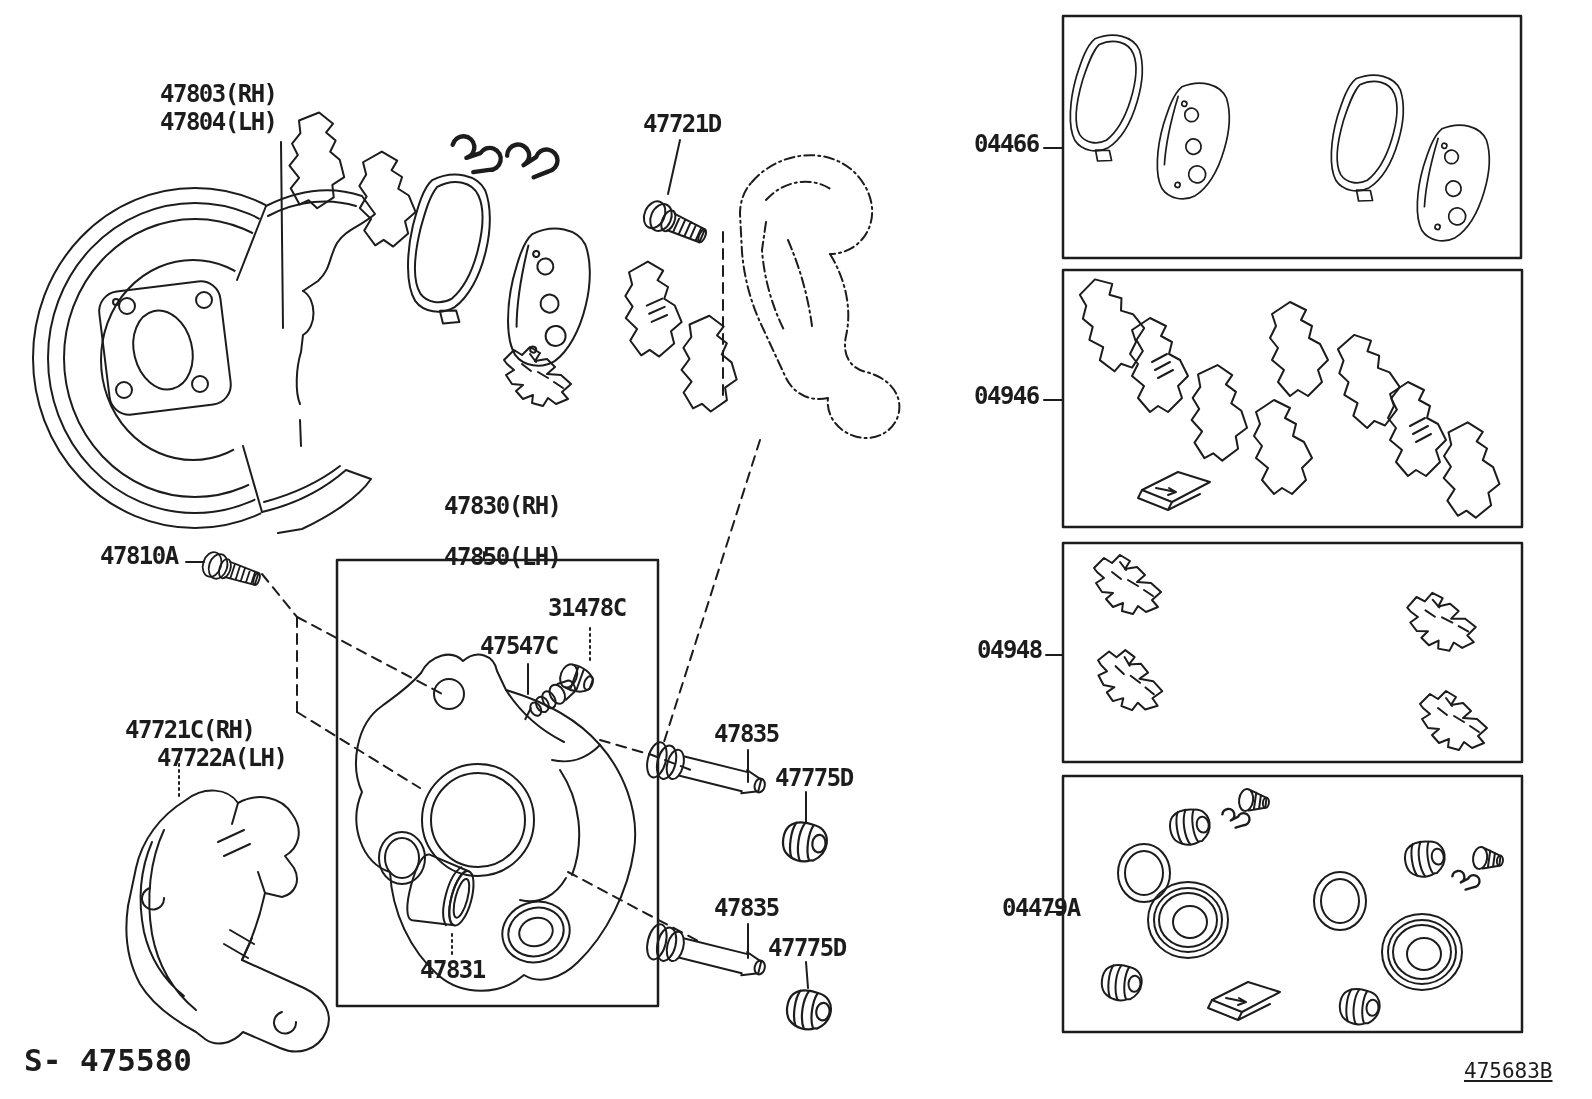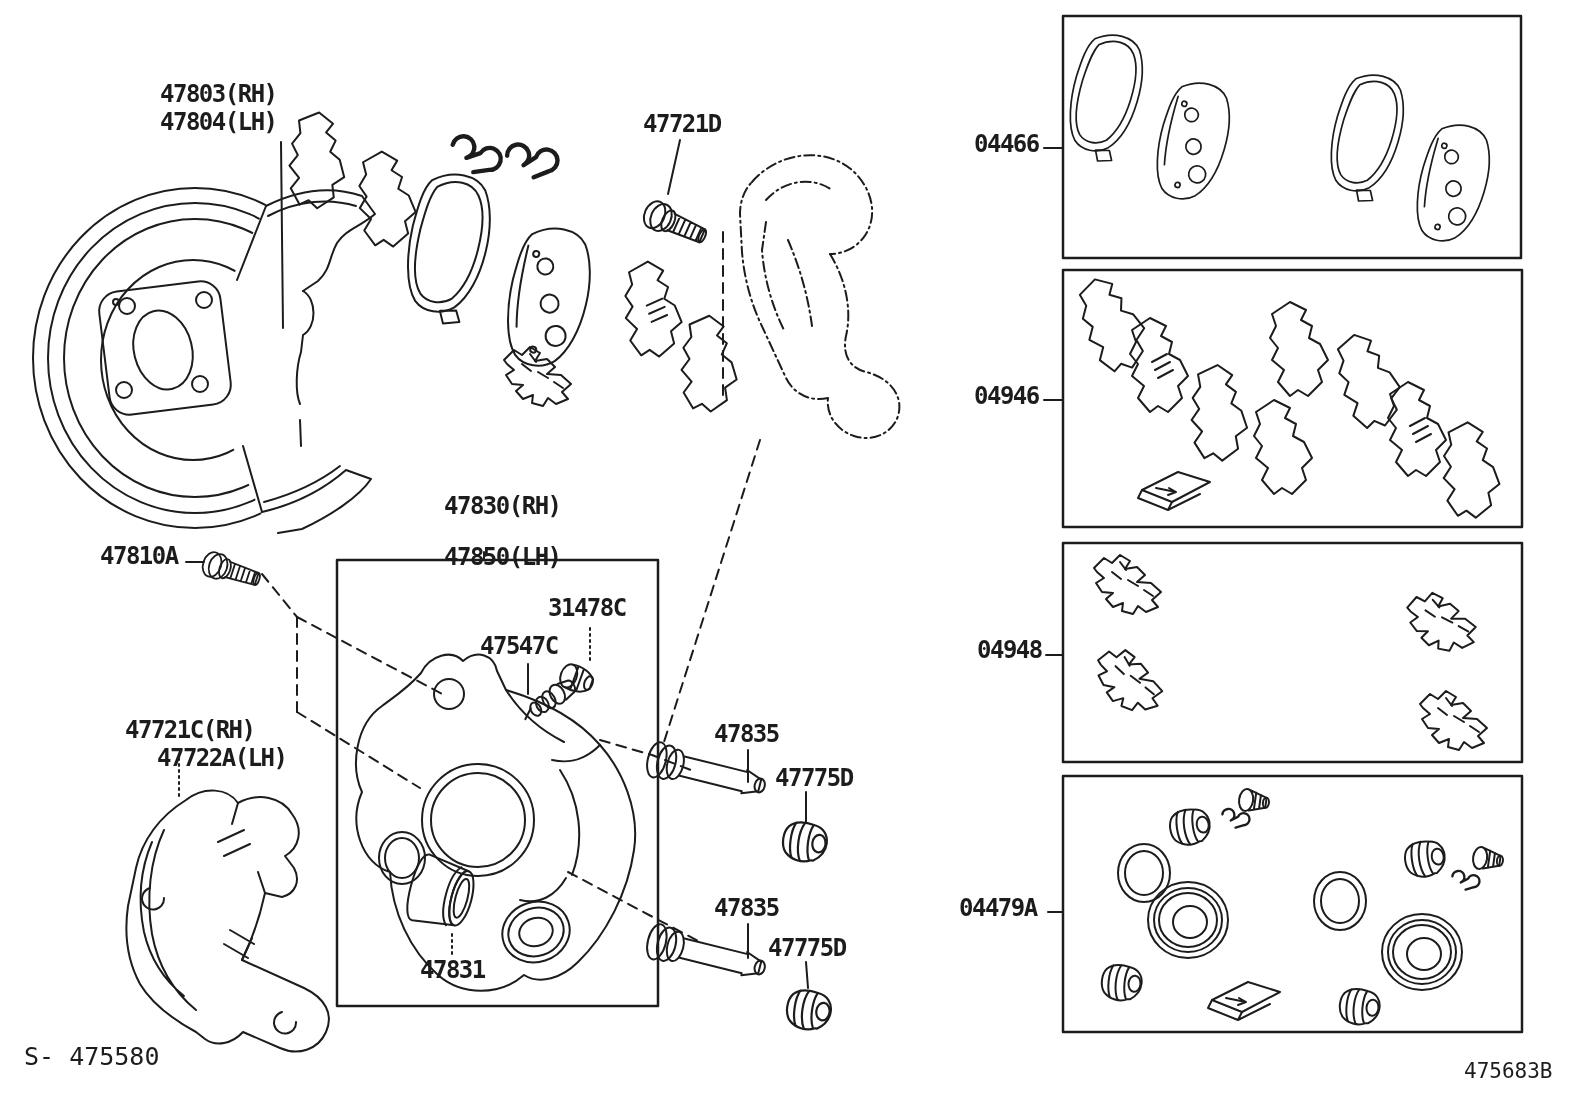--- a/index.html
+++ b/index.html
@@ -9,22 +9,22 @@
     background:var(--bg); overflow:hidden;
     font-family:"DejaVu Sans Mono", monospace;
     color:var(--line);
   }
   .art { position:absolute; inset:0; }
   .lbl {
     position:absolute; white-space:nowrap;
     font-weight:bold; font-size:24px; letter-spacing:-1.5px;
     line-height:1.05; color:var(--line);
   }
-  .lbl.light { font-weight:normal; letter-spacing:0; font-size:25px; }
-  .lbl.small { font-weight:normal; letter-spacing:0; font-size:21px; }
+  .lbl.light { font-weight:bold; letter-spacing:0; font-size:31px; }
+  .lbl.small { font-weight:normal; letter-spacing:0; font-size:21px;text-decoration:underline; }
 </style>
 </head>
 <body>
 
 <div class="stage">
 
   <svg class="art" width="1592" height="1099" viewBox="0 0 1592 1099">
     <defs>
       <g id="shim">
         <path d="M22,2 L38,10 L33,20 L44,26 L41,38 L52,44 L60,60 L50,70 L54,82 L40,96 L30,90 L22,96 L10,82 L16,70 L4,60 L10,48 L2,38 L8,26 L4,14 Z"></path>
@@ -309,18 +309,18 @@
   <div class="lbl" style="left:157px; top:746px;">47722A(LH)</div>
   <div class="lbl" style="left:714px; top:722px;">47835</div>
   <div class="lbl" style="left:775px; top:766px;">47775D</div>
   <div class="lbl" style="left:714px; top:896px;">47835</div>
   <div class="lbl" style="left:768px; top:936px;">47775D</div>
   <div class="lbl" style="left:420px; top:958px;">47831</div>
 
   <div class="lbl" style="left:974px; top:132px;">04466</div>
   <div class="lbl" style="left:974px; top:384px;">04946</div>
   <div class="lbl" style="left:977px; top:638px;">04948</div>
-  <div class="lbl" style="left:959px; top:896px;text-align:right;">04479A</div>
+  <div class="lbl" style="left:1002px; top:896px;text-align:right;">04479A</div>
 
   <div class="lbl light" style="left:24px;  top:1044px;">S- 475580</div>
   <div class="lbl small" style="left:1464px; top:1060px;">475683B</div>
 
 </div>
 
 </body></html>

